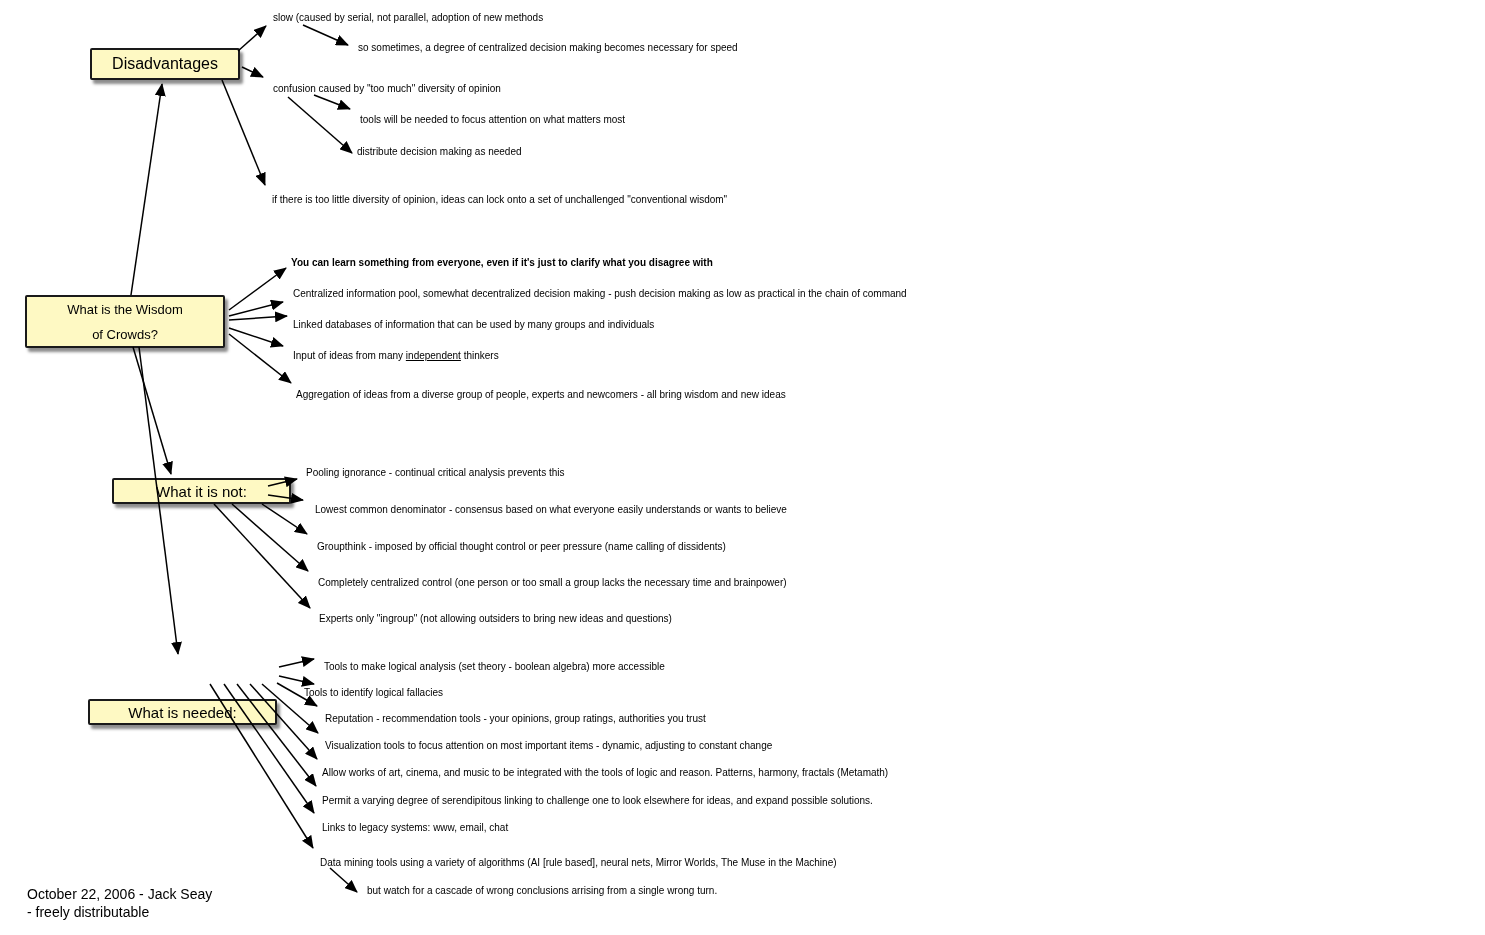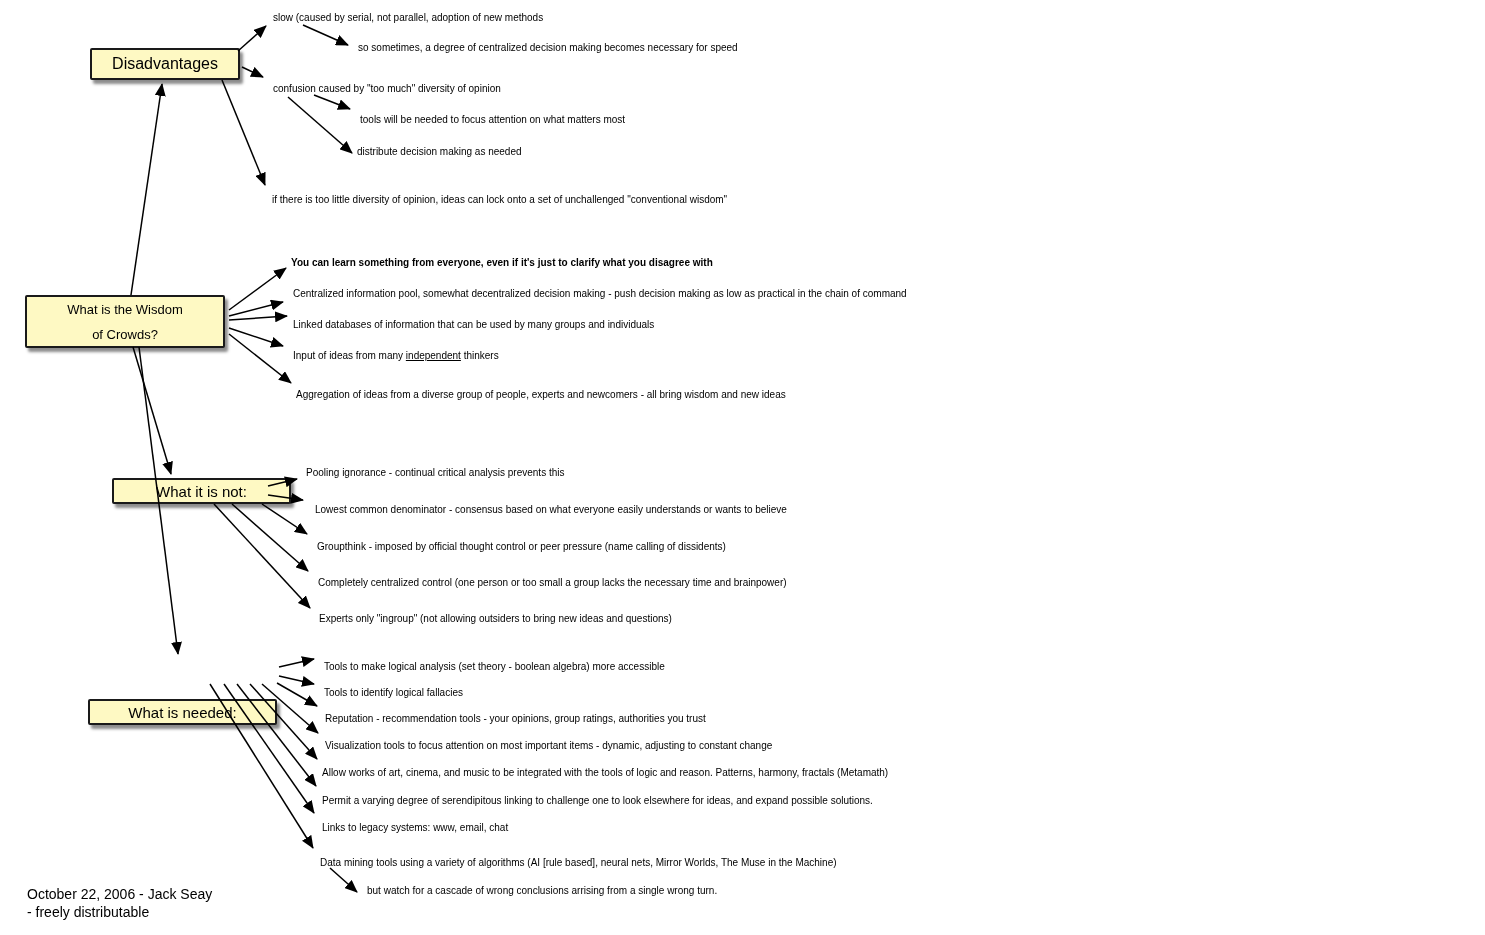--- a/index.html
+++ b/index.html
@@ -96,21 +96,21 @@
   <div class="leaf" style="left:293px; top:347px;"><span>Input of ideas from many </span><span class="u">independent</span><span> thinkers</span></div>
   <div class="leaf" style="left:296px; top:386px;">Aggregation of ideas from a diverse group of people, experts and newcomers - all bring wisdom and new ideas</div>
 
   <div class="leaf" style="left:306px; top:464px;">Pooling ignorance - continual critical analysis prevents this</div>
   <div class="leaf" style="left:315px; top:501px;">Lowest common denominator - consensus based on what everyone easily understands or wants to believe</div>
   <div class="leaf" style="left:317px; top:538px;">Groupthink - imposed by official thought control or peer pressure (name calling of dissidents)</div>
   <div class="leaf" style="left:318px; top:574px;">Completely centralized control (one person or too small a group lacks the necessary time and brainpower)</div>
   <div class="leaf" style="left:319px; top:610px;">Experts only "ingroup" (not allowing outsiders to bring new ideas and questions)</div>
 
   <div class="leaf" style="left:324px; top:658px;">Tools to make logical analysis (set theory - boolean algebra) more accessible</div>
-  <div class="leaf" style="left:324px; top:684px;">Tools to identify logical fallacies</div>
+  <div class="leaf" style="left:304px; top:684px;">Tools to identify logical fallacies</div>
   <div class="leaf" style="left:325px; top:710px;">Reputation - recommendation tools - your opinions, group ratings, authorities you trust</div>
   <div class="leaf" style="left:325px; top:737px;">Visualization tools to focus attention on most important items - dynamic, adjusting to constant change</div>
   <div class="leaf" style="left:322px; top:764px;">Allow works of art, cinema, and music to be integrated with the tools of logic and reason. Patterns, harmony, fractals (Metamath)</div>
   <div class="leaf" style="left:322px; top:792px;">Permit a varying degree of serendipitous linking to challenge one to look elsewhere for ideas, and expand possible solutions.</div>
   <div class="leaf" style="left:322px; top:819px;">Links to legacy systems: www, email, chat</div>
   <div class="leaf" style="left:320px; top:854px;">Data mining tools using a variety of algorithms (AI [rule based], neural nets, Mirror Worlds, The Muse in the Machine)</div>
   <div class="leaf" style="left:367px; top:882px;">but watch for a cascade of wrong conclusions arrising from a single wrong turn.</div>
 
   <div class="footer">
     <div>October 22, 2006 - Jack Seay</div>

